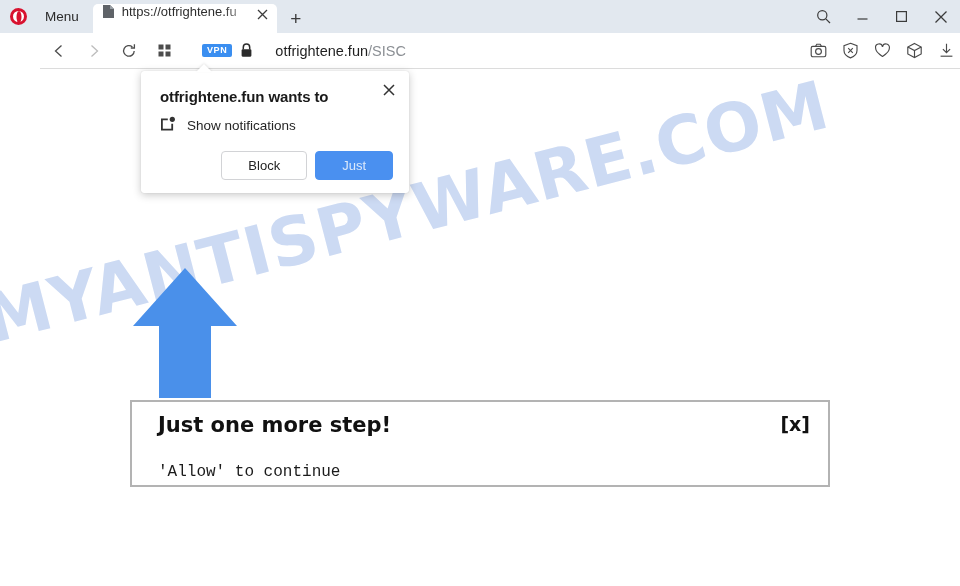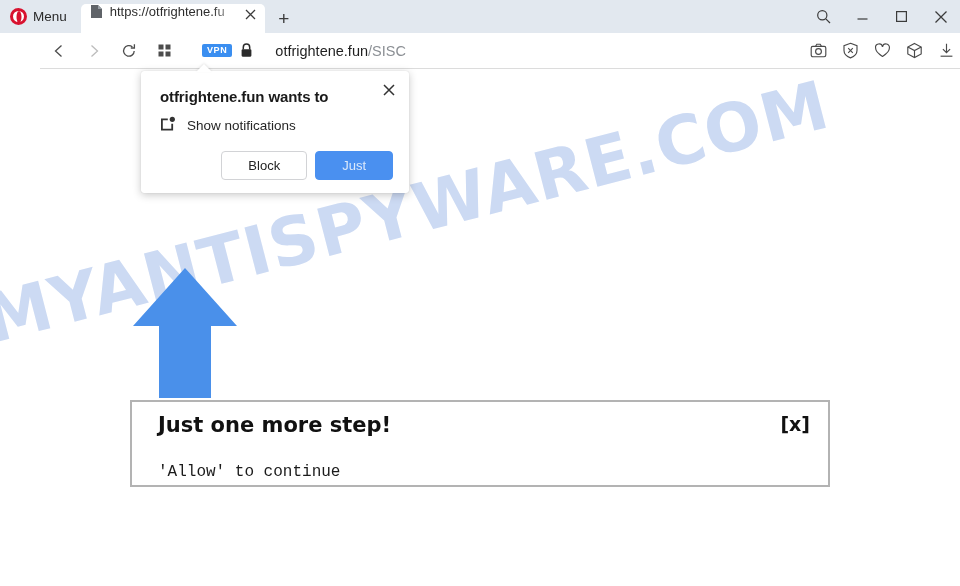--- a/index.html
+++ b/index.html
@@ -25,21 +25,21 @@
     top: 0; left: 0;
     width: 960px; height: 33px;
     background: #e2e8ef;
     display: flex;
     align-items: flex-end;
   }
 
   .opera-menu {
     display: flex;
     align-items: center;
-    gap: 6px;
+    gap: 18px;
     height: 33px;
     padding: 0 10px 0 10px;
     cursor: default;
   }
   .opera-logo {
     width: 17px; height: 17px;
     border-radius: 50%;
     border: 3.2px solid #d8122f;
     background: #ffffff;
     position: relative;

